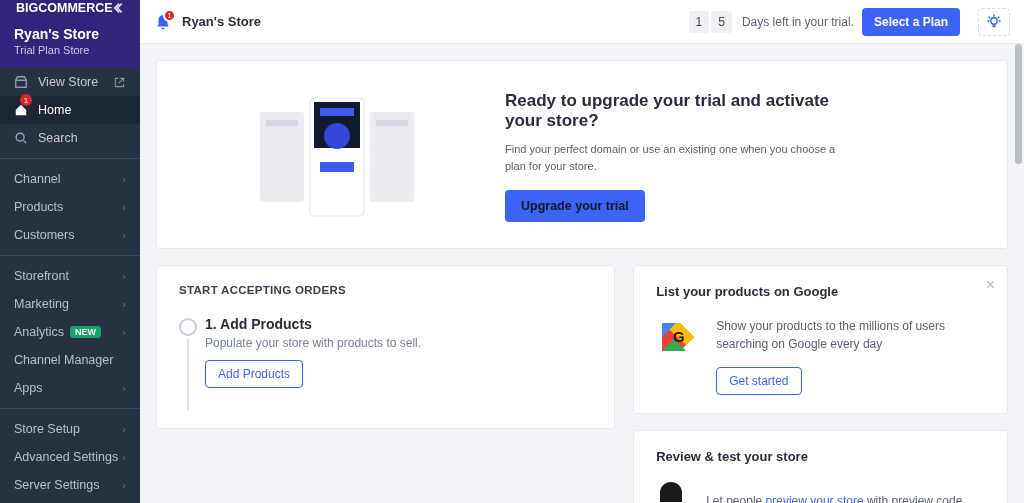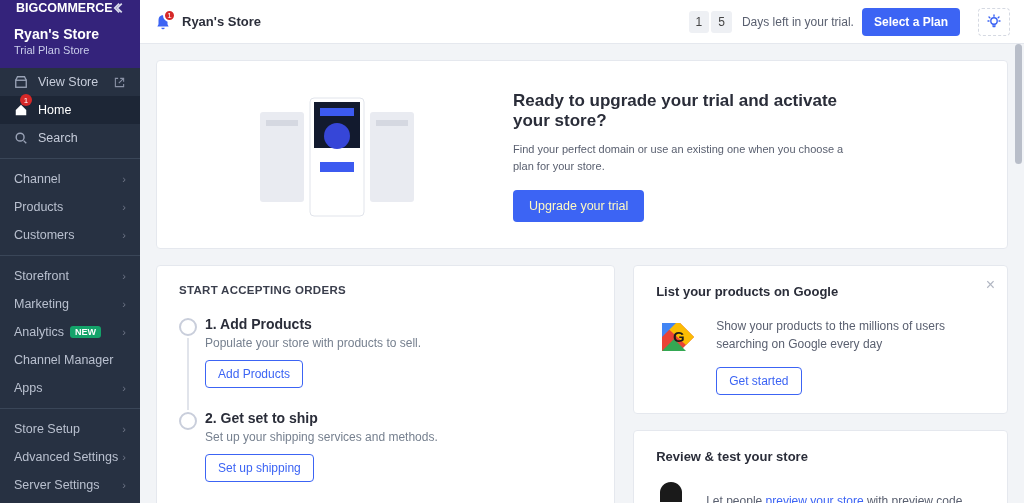--- a/index.html
+++ b/index.html
@@ -36,25 +36,25 @@
   .bell-badge { position:absolute; top:-4px; right:-4px; background:#d62828; color:#fff; width:13px; height:13px; border-radius:50%; font-size:8px; display:flex; align-items:center; justify-content:center; border:2px solid #fff; }
   .store-title { font-weight:600; color:#2c2f3b; }
   .trial-box { margin-left:auto; display:flex; align-items:center; gap:8px; color:#5a6070; font-size:12px; }
   .digit { background:#eef0f4; padding:4px 7px; border-radius:3px; color:#444; font-weight:500; margin-right:2px; }
   .select-plan { background:#3c64f4; color:#fff; padding:7px 12px; border-radius:4px; font-size:12px; font-weight:600; cursor:pointer; }
   .bulb-btn { border:1px solid #d5d9e2; border-radius:4px; padding:5px 7px; margin-left:10px; color:#3c64f4; border-style:dashed; cursor:pointer; }
 
   .content { flex:1; overflow-y:auto; padding:16px; }
   .scrollbar-fake { position:absolute; right:2px; top:44px; width:7px; height:120px; background:#b9bec9; border-radius:4px; }
 
-  .hero { background:#fff; border:1px solid #e5e8ee; border-radius:4px; padding:30px 40px 26px; display:flex; gap:36px; align-items:center; margin-bottom:16px; }
+  .hero { background:#fff; border:1px solid #e5e8ee; border-radius:4px; padding:30px 40px 26px; display:flex; gap:28px; align-items:center; margin-bottom:16px; }
   .hero-illus { width:280px; display:flex; justify-content:center; }
   .hero-text h2 { font-size:17px; font-weight:700; color:#2a2d39; margin-bottom:10px; max-width:340px; }
   .hero-text p { font-size:11px; color:#5a6070; margin-bottom:16px; max-width:340px; line-height:1.5; }
-  .cta { background:#3c64f4; color:#fef9c3; padding:9px 16px; border-radius:4px; font-size:12.5px; font-weight:400; display:inline-block; cursor:pointer; }
+  .cta { background:#3c64f4; color:#0f172a; padding:9px 16px; border-radius:4px; font-size:12.5px; font-weight:700; display:inline-block; cursor:pointer; }
 
   .two-col { display:flex; gap:18px; align-items:flex-start; }
   .card { background:#fff; border:1px solid #e5e8ee; border-radius:4px; padding:18px 22px; position:relative; }
   .card-left { flex: 1 1 55%; }
   .card-right { flex: 1 1 45%; display:flex; flex-direction:column; gap:16px; }
   .section-title { font-size:11.5px; letter-spacing:.3px; font-weight:600; color:#3a3e4c; text-transform:uppercase; margin-bottom:20px; }
   .step { display:flex; gap:8px; margin-bottom:22px; position:relative; }
   .step-circle { width:18px; height:18px; border:2px solid #c9cedb; border-radius:50%; background:#fff; flex-shrink:0; margin-top:2px; }
   .step-line { position:absolute; left:8px; top:22px; bottom:-22px; width:2px; background:#e1e4eb; }
   .step-body h3 { font-size:14px; font-weight:600; color:#2a2d39; margin-bottom:4px; }
@@ -245,28 +245,20 @@
           <div class="step">
             <div class="step-line"></div>
             <div class="step-circle"></div>
             <div class="step-body">
               <h3>1. Add Products</h3>
               <p>Populate your store with products to sell.</p>
               <span class="outline-btn">Add Products</span>
             </div>
           </div>
 
-          <div class="step">
-            <div class="step-circle"></div>
-            <div class="step-body">
-              <h3>2. Get set to ship</h3>
-              <p>Set up your shipping services and methods.</p>
-              <span class="outline-btn">Set up shipping</span>
-            </div>
-          </div>
         </div>
 
         <div class="card-right">
           <div class="card gcard">
             <span class="close-x">×</span>
             <h4>List your products on Google</h4>
             <div class="gcard-body">
               <div class="gicon">
                 <svg width="42" height="42" viewBox="0 0 42 42">
                   <path d="M6 6 L24 6 L38 20 L24 34 L6 34 Z" fill="#ea4335"></path>

